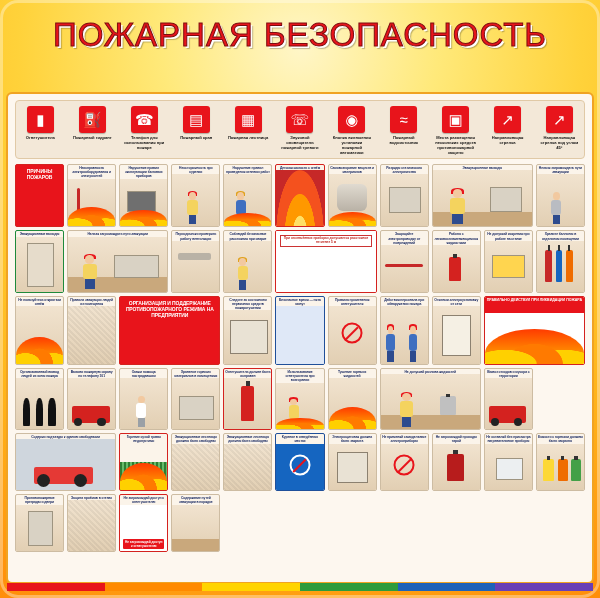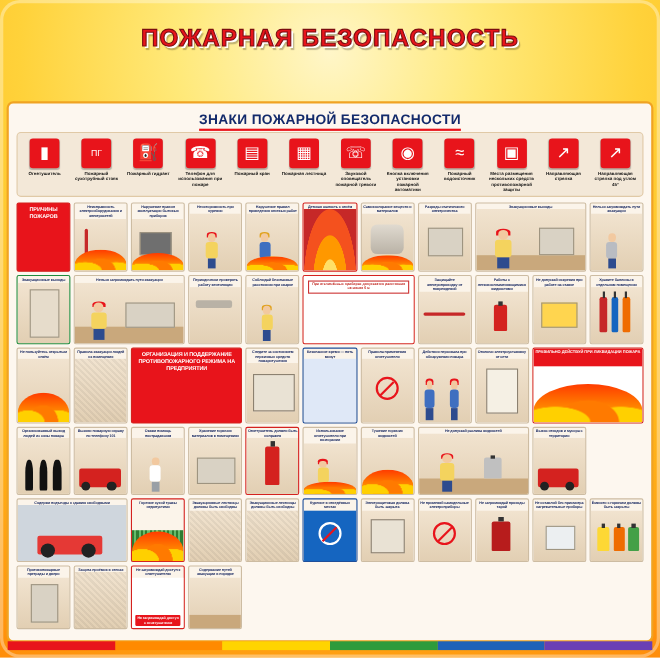--- a/index.html
+++ b/index.html
@@ -20,22 +20,22 @@
     border-radius:18px;
     box-shadow:inset 0 0 0 3px rgba(255,255,255,.35);
     pointer-events:none;
   }
   
   .header{
     position:relative;height:86px;text-align:center;padding-top:12px;
     box-sizing:border-box;
   }
   .title{
-    font-weight:bold;
-    font-size:22px;
+    font-weight:normal;
+    font-size:33px;
     letter-spacing:1px;
     color:#e8141b;
     -webkit-text-stroke:1px #7a0c0f;
     text-shadow:2px 2px 0 #ffffff, 3px 3px 1px rgba(0,0,0,.25);
     line-height:34px;
     font-family:"Liberation Sans", sans-serif;
   }
   .subtitle{
     margin-top:6px;
     font-weight:bold;font-size:15px;color:#17317a;
@@ -185,32 +185,25 @@
 <body>
 
 <div class="poster">
 
   <div class="header">
     <div class="title">ПОЖАРНАЯ БЕЗОПАСНОСТЬ</div>
   </div>
 
   <div class="board">
 
-    <div class="signs-title">
-      <u>ЗНАКИ ПОЖАРНОЙ БЕЗОПАСНОСТИ</u>
-    </div>
 
     <div class="signs">
       <div class="sign">
         <div class="box" style="background:#e8141b">▮</div>
         <span class="cap">Огнетушитель</span>
-      </div>
-      <div class="sign">
-        <div class="box" style="background:#e8141b;font-size:8px">ПГ</div>
-        <span class="cap">Пожарный сухотрубный стояк</span>
       </div>
       <div class="sign">
         <div class="box" style="background:#e8141b">⛽</div>
         <span class="cap">Пожарный гидрант</span>
       </div>
       <div class="sign">
         <div class="box" style="background:#e8141b">☎</div>
         <span class="cap">Телефон для использования при пожаре</span>
       </div>
       <div class="sign">

